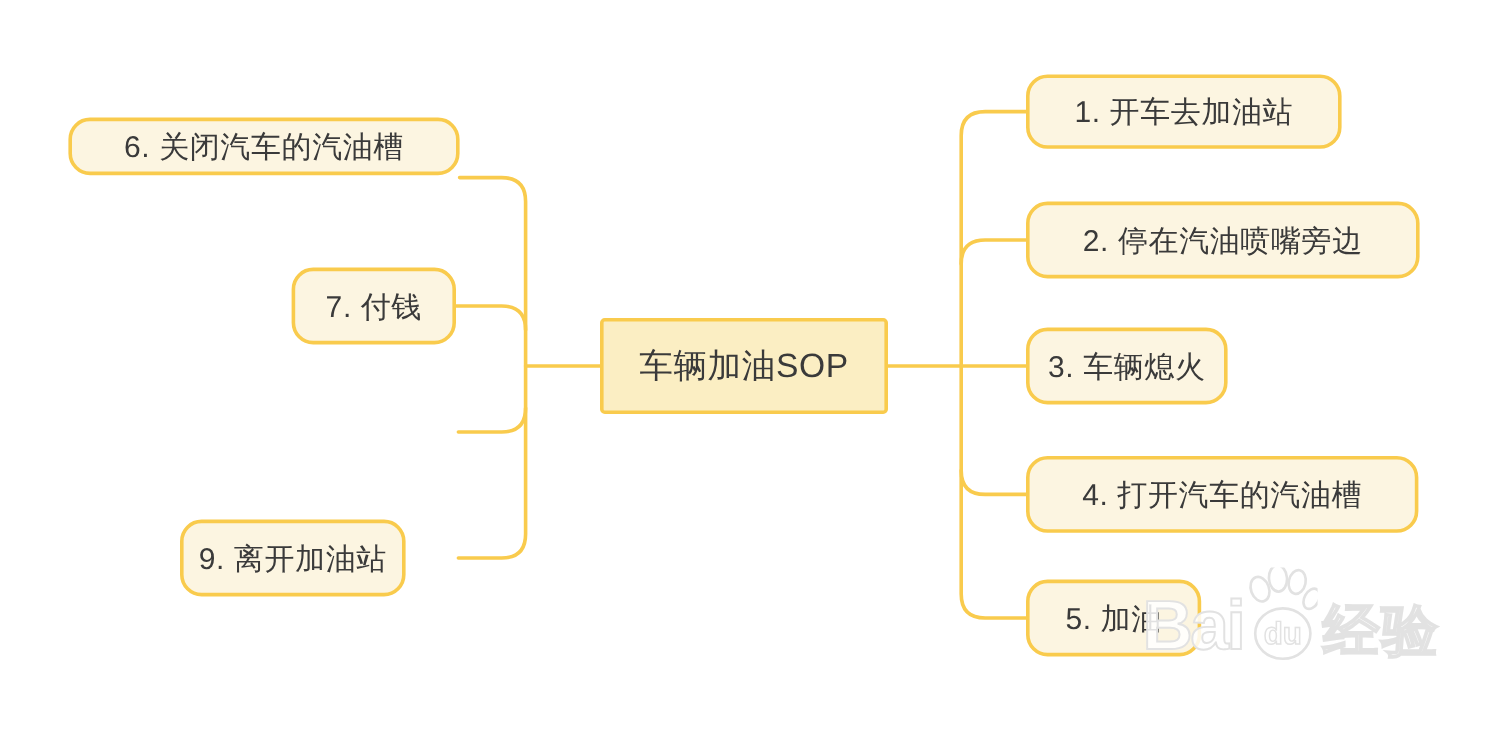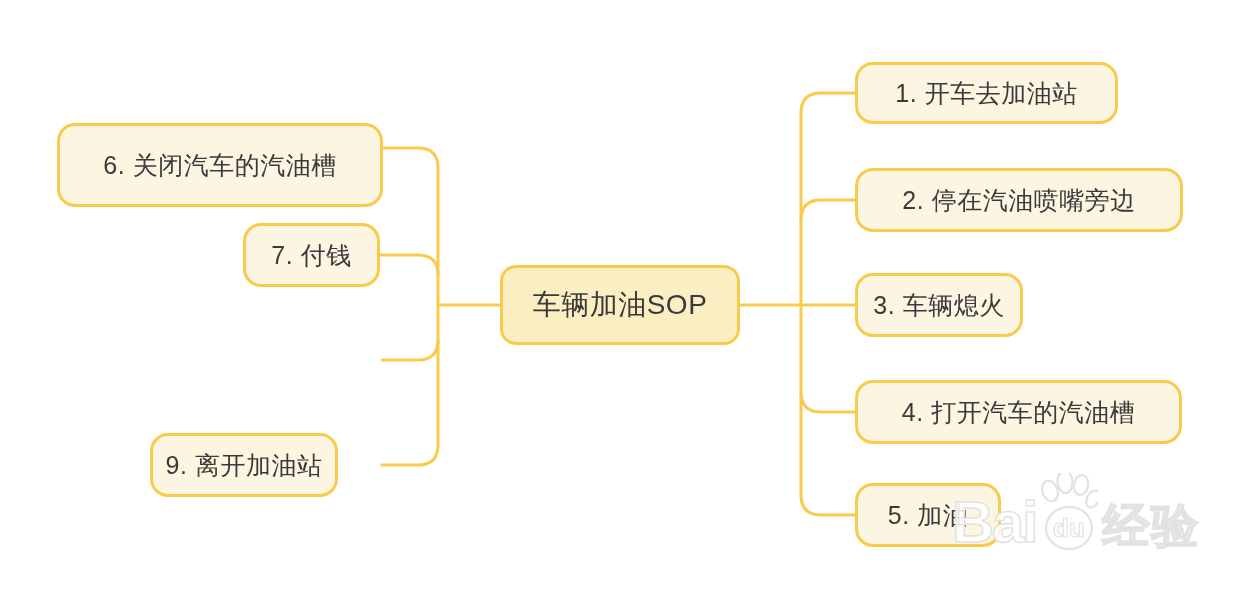--- a/index.html
+++ b/index.html
@@ -35,21 +35,21 @@
     display:flex;
     align-items:center;
     justify-content:center;
     color:var(--text,#3A3A3A);
     font-size:25px;
     letter-spacing:0.5px;
     white-space:nowrap;
   }
   .node.root{
     background:var(--root-fill,#FBEEC3);
-    border-radius:16px;
+    border-radius:4px;
     font-size:28px;
   }
   
   .watermark{
     position:absolute;
     left:952px;
     top:473px;
     z-index:3;
     text-align:left;
     pointer-events:none;
@@ -134,21 +134,21 @@
   <div class="node" style="left:855px;top:273px;width:168px;height:64px">
     <span>3. 车辆熄火</span>
   </div>
   <div class="node" style="left:855px;top:380px;width:327px;height:64px">
     <span>4. 打开汽车的汽油槽</span>
   </div>
   <div class="node" style="left:855px;top:483px;width:146px;height:64px">
     <span>5. 加油</span>
   </div>
 
-  <div class="node" style="left:57px;top:123px;width:326px;height:84px">
+  <div class="node" style="left:57px;top:98px;width:326px;height:48px">
     <span>6. 关闭汽车的汽油槽</span>
   </div>
   <div class="node" style="left:243px;top:223px;width:137px;height:64px">
     <span>7. 付钱</span>
   </div>
   <div class="node" style="left:150px;top:433px;width:188px;height:64px">
     <span>9. 离开加油站</span>
   </div>
 
   <div class="watermark">

